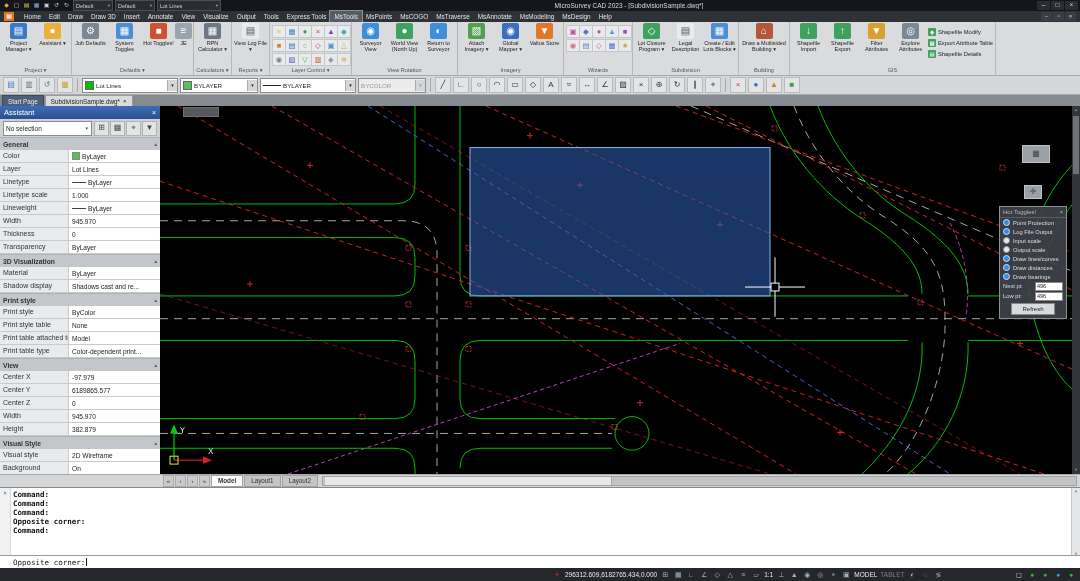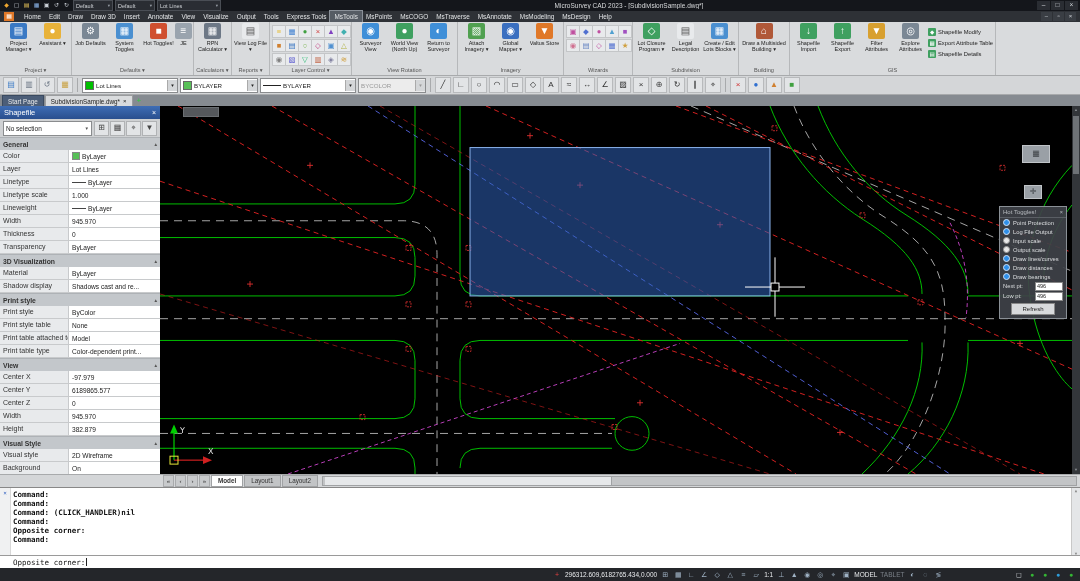--- a/index.html
+++ b/index.html
@@ -468,21 +468,21 @@
         <span>SubdivisionSample.dwg*</span>
         <span class="close">×</span>
       </div>
       <span class="newtab">+</span>
     </div>
 
   <div class="main">
 
     <div class="props">
       <div class="props-title">
-        <span>Shapefile</span>
+        <span>Assistant</span>
         <span class="close">×</span>
       </div>
       <div class="props-sel">
         <span class="sel-combo">
           <span>No selection</span>
           <span class="car">▼</span>
         </span>
         <span id="prop-hicons" style="display:flex;gap:1px;">
             <span class="hicon">⊞</span>
             <span class="hicon">▦</span>
@@ -800,21 +800,20 @@
       </div>
     </div>
 
   <div class="cmd">
     <div class="cmd-gutter">
       <span class="cmd-gicon">×</span>
     </div>
     <div class="cmd-lines" id="cmd-lines">
         <div class="cline">Command:</div>
         <div class="cline">Command:</div>
-        <div class="cline">Command: (CLICK_HANDLER)nil</div>
         <div class="cline">Command:</div>
         <div class="cline">Opposite corner:</div>
         <div class="cline">Command:</div>
       </div>
     <div class="cmd-scroll">
       <span style="position:absolute;top:0;left:0;width:8px;">▲</span>
       <span style="position:absolute;bottom:0;left:0;width:8px;">▼</span>
     </div>
     <div class="cmd-prompt">
       <span>Opposite corner:</span>

